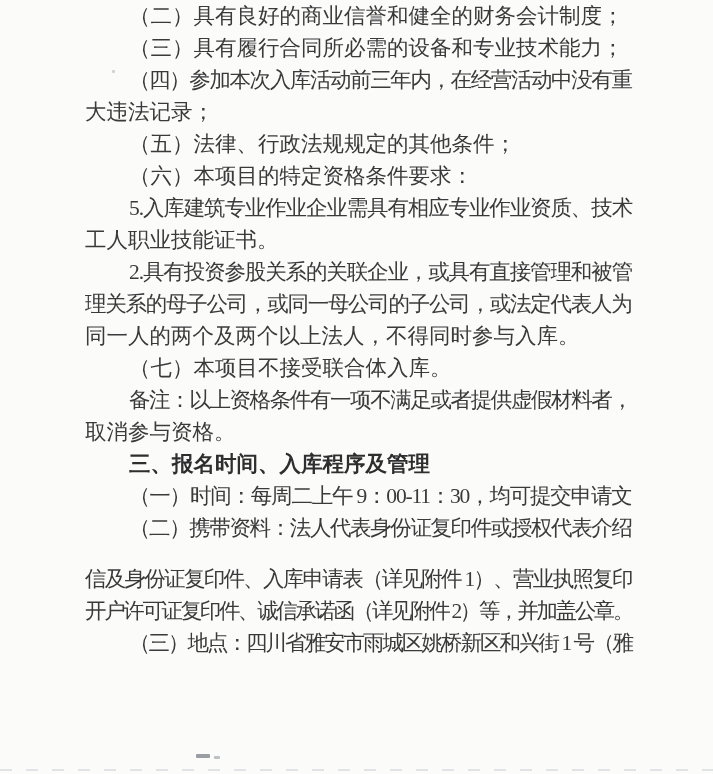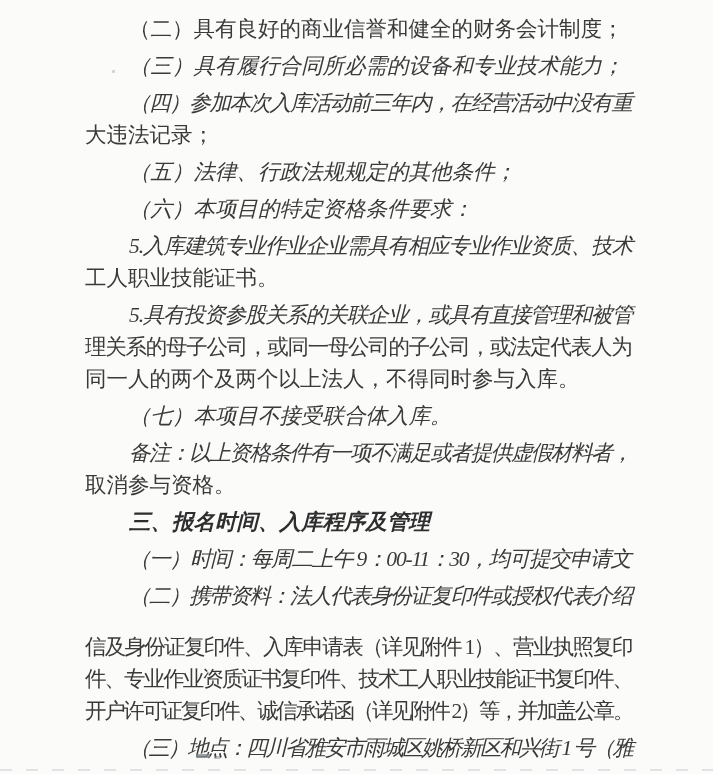--- a/index.html
+++ b/index.html
@@ -7,32 +7,32 @@
     position:relative;
     width:713px;height:774px;
     margin:0 auto;
     background:#fbfbfa;
     overflow:hidden;
     font-family:"Liberation Serif","DejaVu Serif",serif;
     color:#3a3a3a;
   }
   .text-block{
     position:absolute;
-    left:85px;top:13px;
+    left:85px;top:0;
     width:547px;
   }
   .line{
     font-size:21.5px;
     line-height:32px;
     height:32px;
     white-space:nowrap;
     text-rendering:optimizeLegibility;
   }
   .line.indent{padding-left:44px;}
-  .line.para{margin-top:5px;font-style:italic;}
+  .line.para{}
   .line.bold{
     font-weight:700;
     font-family:"Liberation Sans","DejaVu Sans",sans-serif;
     color:#2e2e2e;
   }
   .artifact-dashes{
     position:absolute;
     left:0;bottom:3px;
     width:100%;height:2px;
     background:repeating-linear-gradient(90deg,#d8dbde 0 12px,transparent 12px 26px);
@@ -54,31 +54,30 @@
 <div class="page">
   <div class="text-block">
       <div class="line indent">（二）具有良好的商业信誉和健全的财务会计制度；</div>
       <div class="line indent para">（三）具有履行合同所必需的设备和专业技术能力；</div>
       <div class="line indent para" style="letter-spacing: -1.4px;">（四）参加本次入库活动前三年内，在经营活动中没有重</div>
       <div class="line">大违法记录；</div>
       <div class="line indent para">（五）法律、行政法规规定的其他条件；</div>
       <div class="line indent para">（六）本项目的特定资格条件要求：</div>
       <div class="line indent para" style="letter-spacing: -1.12px;">5.入库建筑专业作业企业需具有相应专业作业资质、技术</div>
       <div class="line">工人职业技能证书。</div>
-      <div class="line indent para" style="letter-spacing: -1.12px;">5.具有投资参股关系的关联企业，或具有直接管理和被管</div>
+      <div class="line indent para" style="letter-spacing: -1.12px;">2.具有投资参股关系的关联企业，或具有直接管理和被管</div>
       <div class="line" style="letter-spacing: -1.26px;">理关系的母子公司，或同一母公司的子公司，或法定代表人为</div>
       <div class="line">同一人的两个及两个以上法人，不得同时参与入库。</div>
       <div class="line indent para">（七）本项目不接受联合体入库。</div>
       <div class="line indent para" style="letter-spacing: -1.4px;">备注：以上资格条件有一项不满足或者提供虚假材料者，</div>
       <div class="line">取消参与资格。</div>
       <div class="line indent bold para">三、报名时间、入库程序及管理</div>
       <div class="line indent para" style="letter-spacing: -1.2px;">（一）时间：每周二上午 9：00-11：30，均可提交申请文</div>
       <div class="line indent para" style="letter-spacing: -1.4px;">（二）携带资料：法人代表身份证复印件或授权代表介绍</div>
       <div class="line" style="letter-spacing: -1.72px; margin-top: 19px;">信及身份证复印件、入库申请表（详见附件 1）、营业执照复印</div>
-      <div class="line" style="letter-spacing: -1.96px;">件、专业作业资质证书复印件、技术工人职业技能证书复印件、</div>
       <div class="line" style="letter-spacing: -2.37px;">开户许可证复印件、诚信承诺函（详见附件 2）等，并加盖公章。</div>
       <div class="line indent para" style="letter-spacing: -2px;">（三）地点：四川省雅安市雨城区姚桥新区和兴街 1 号（雅</div>
     </div>
   <div class="artifact-dashes"></div>
   <div class="speck s1"></div>
   <div class="speck s2"></div>
   <div class="speck s3"></div>
 </div>
 
 </body></html>

